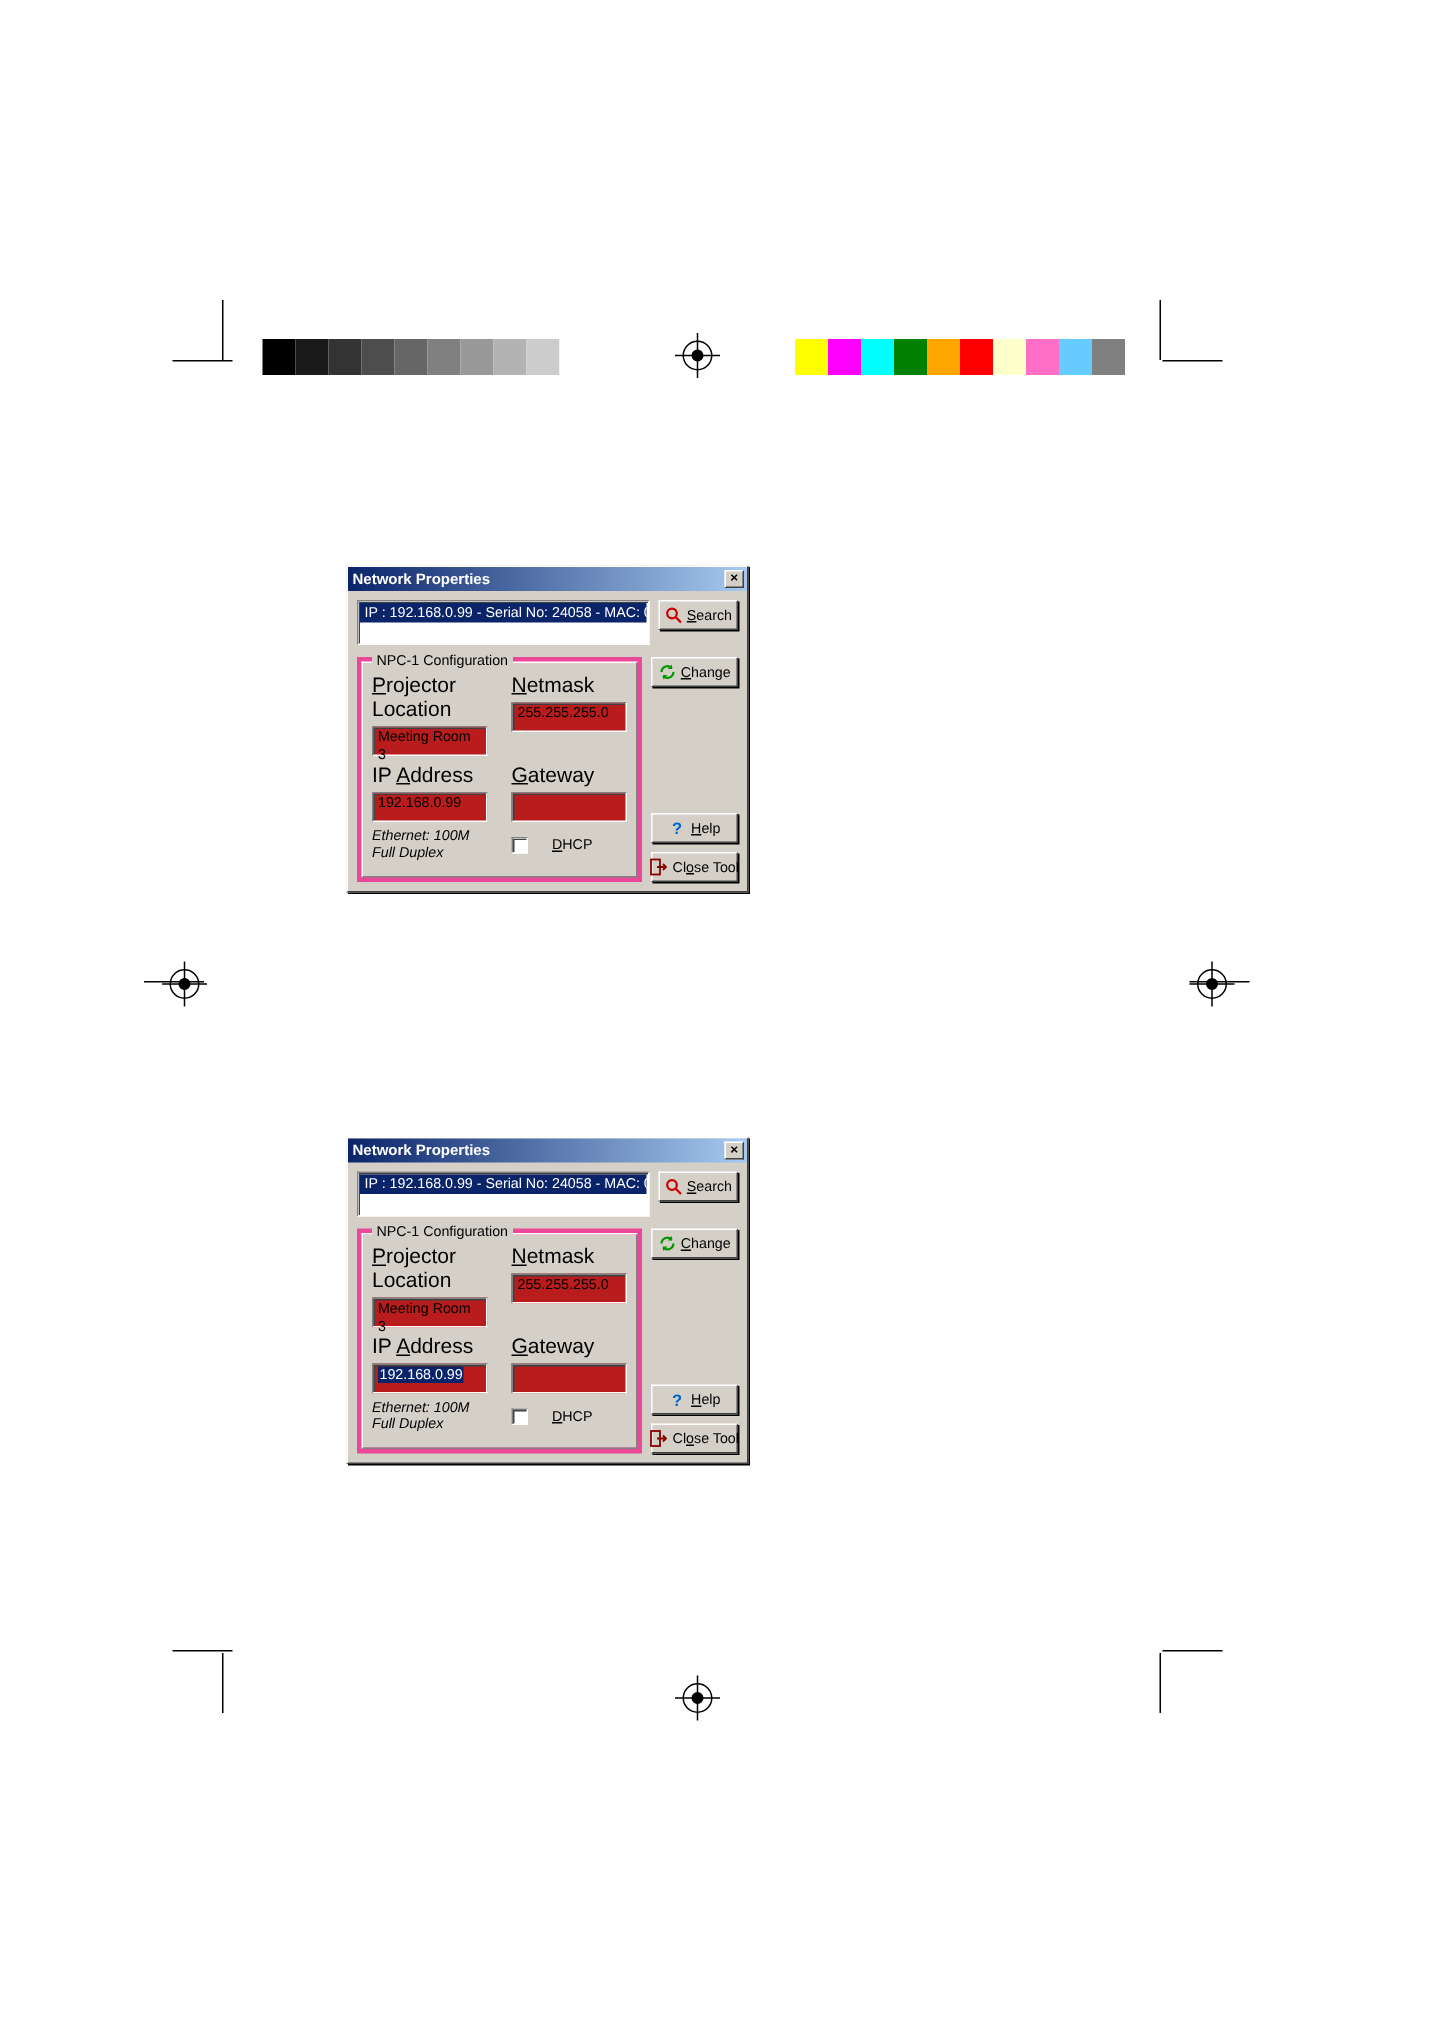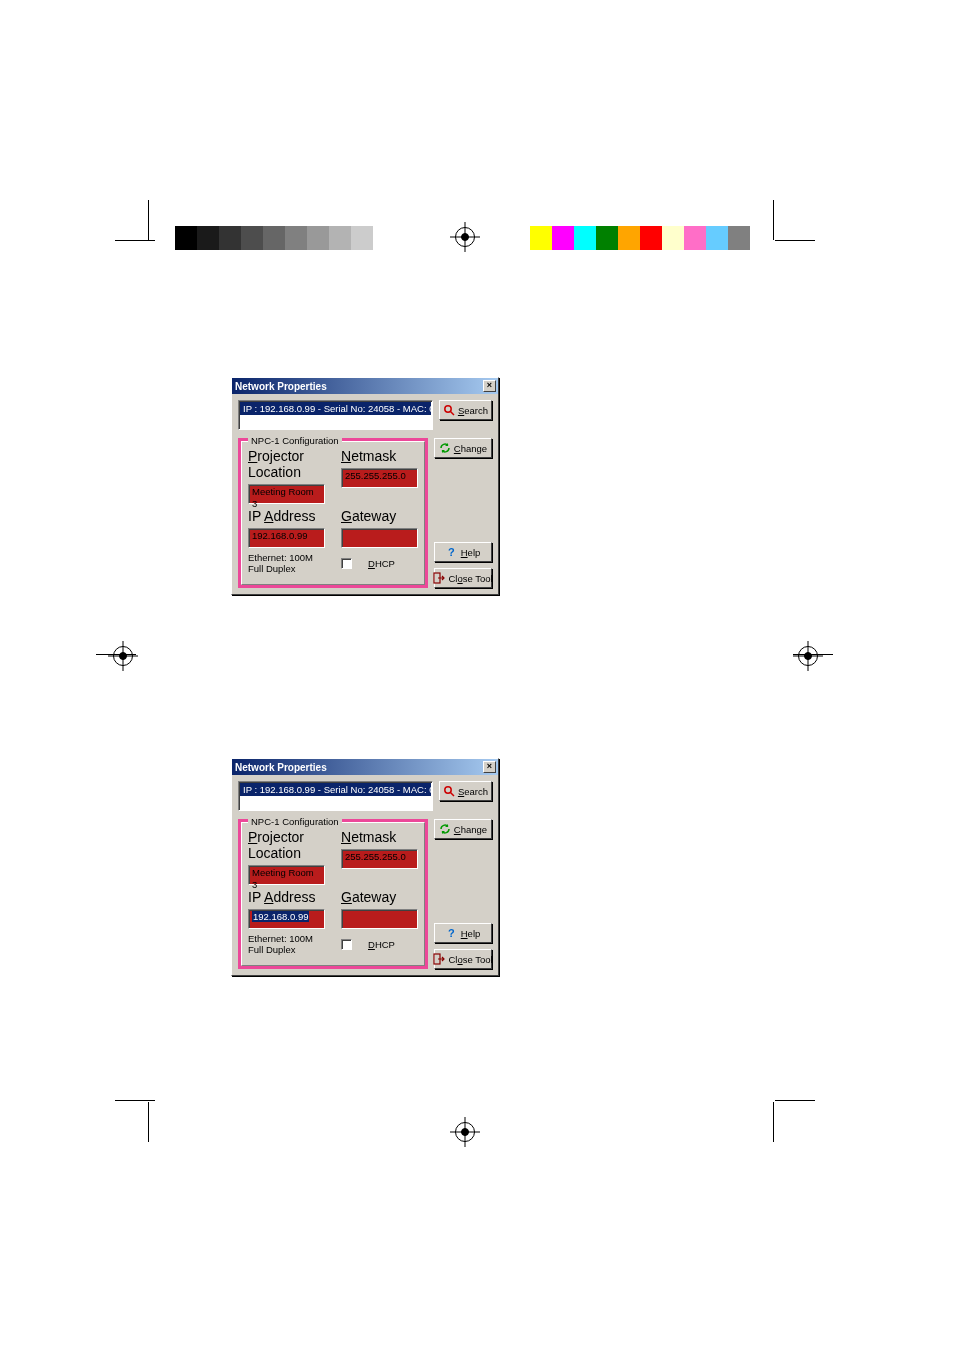--- a/index.html
+++ b/index.html
@@ -160,21 +160,21 @@
     font-size: 9.5px;
     padding: 1px 3px;
     line-height: 12px;
   }
   .textfield.hl span {
     background: #0a246a;
     color: #fff;
     padding: 0 1px;
   }
 
-  .ethernet { font-size: 9.5px; }
+  .ethernet { font-size: 9.5px; font-style: italic; }
 
   .chk { display: flex; align-items: center; gap: 16px; font-size: 9.5px; }
   .chk .box {
     width: 11px; height: 11px;
     background: #fff;
     border: 1px solid #808080;
     border-right-color: #fff;
     border-bottom-color: #fff;
     box-shadow: inset 1px 1px 0 #404040;
   }

